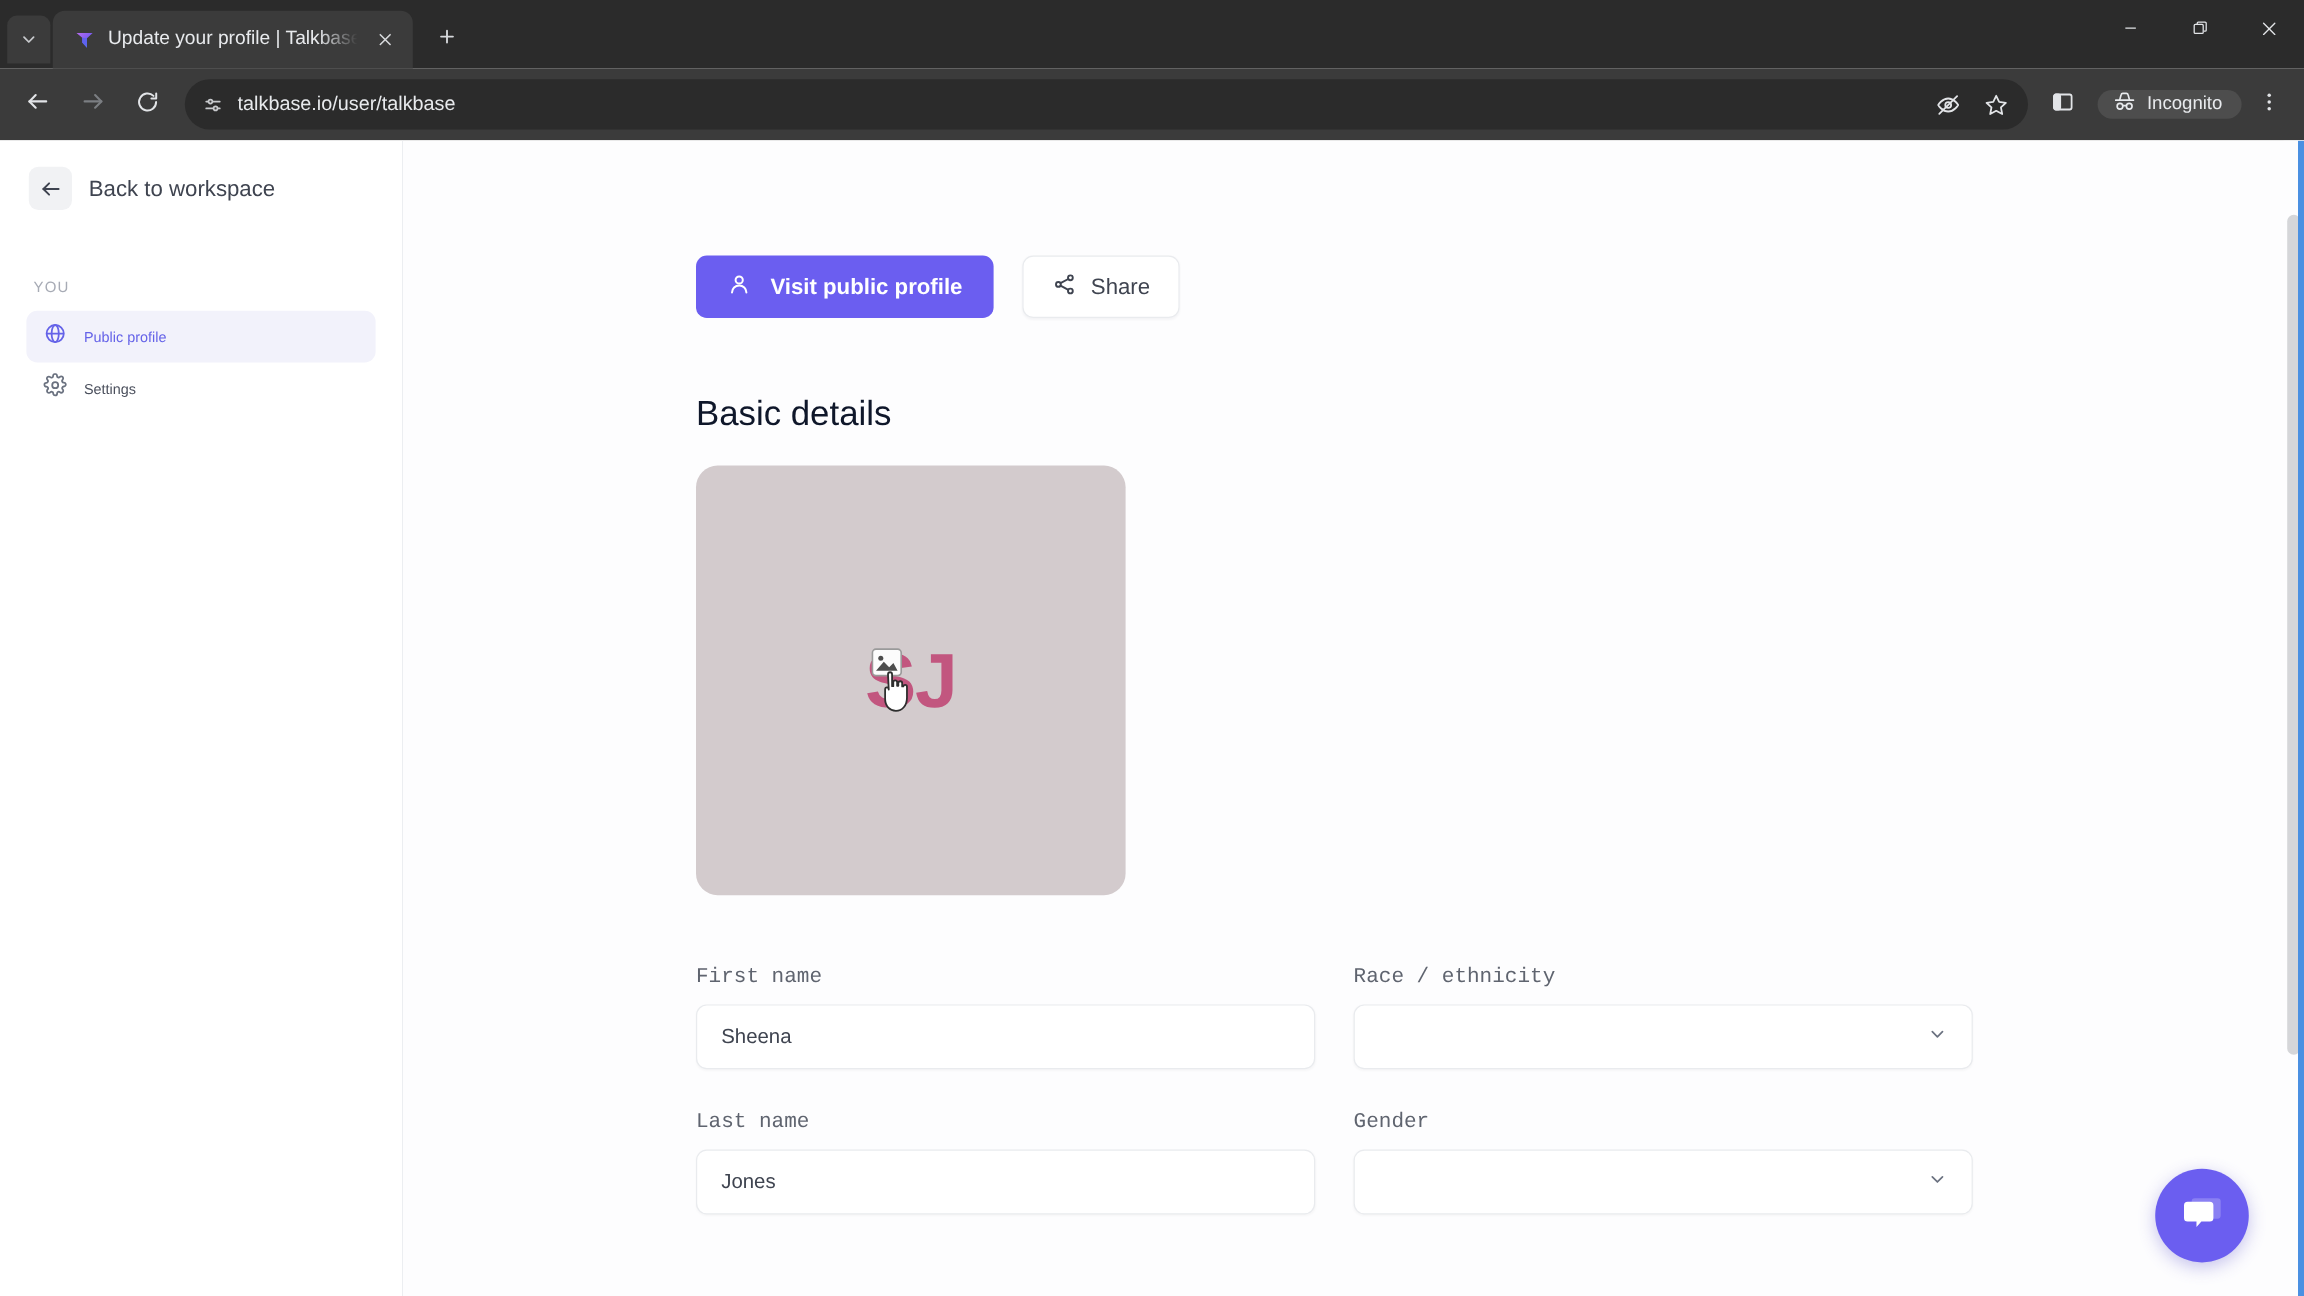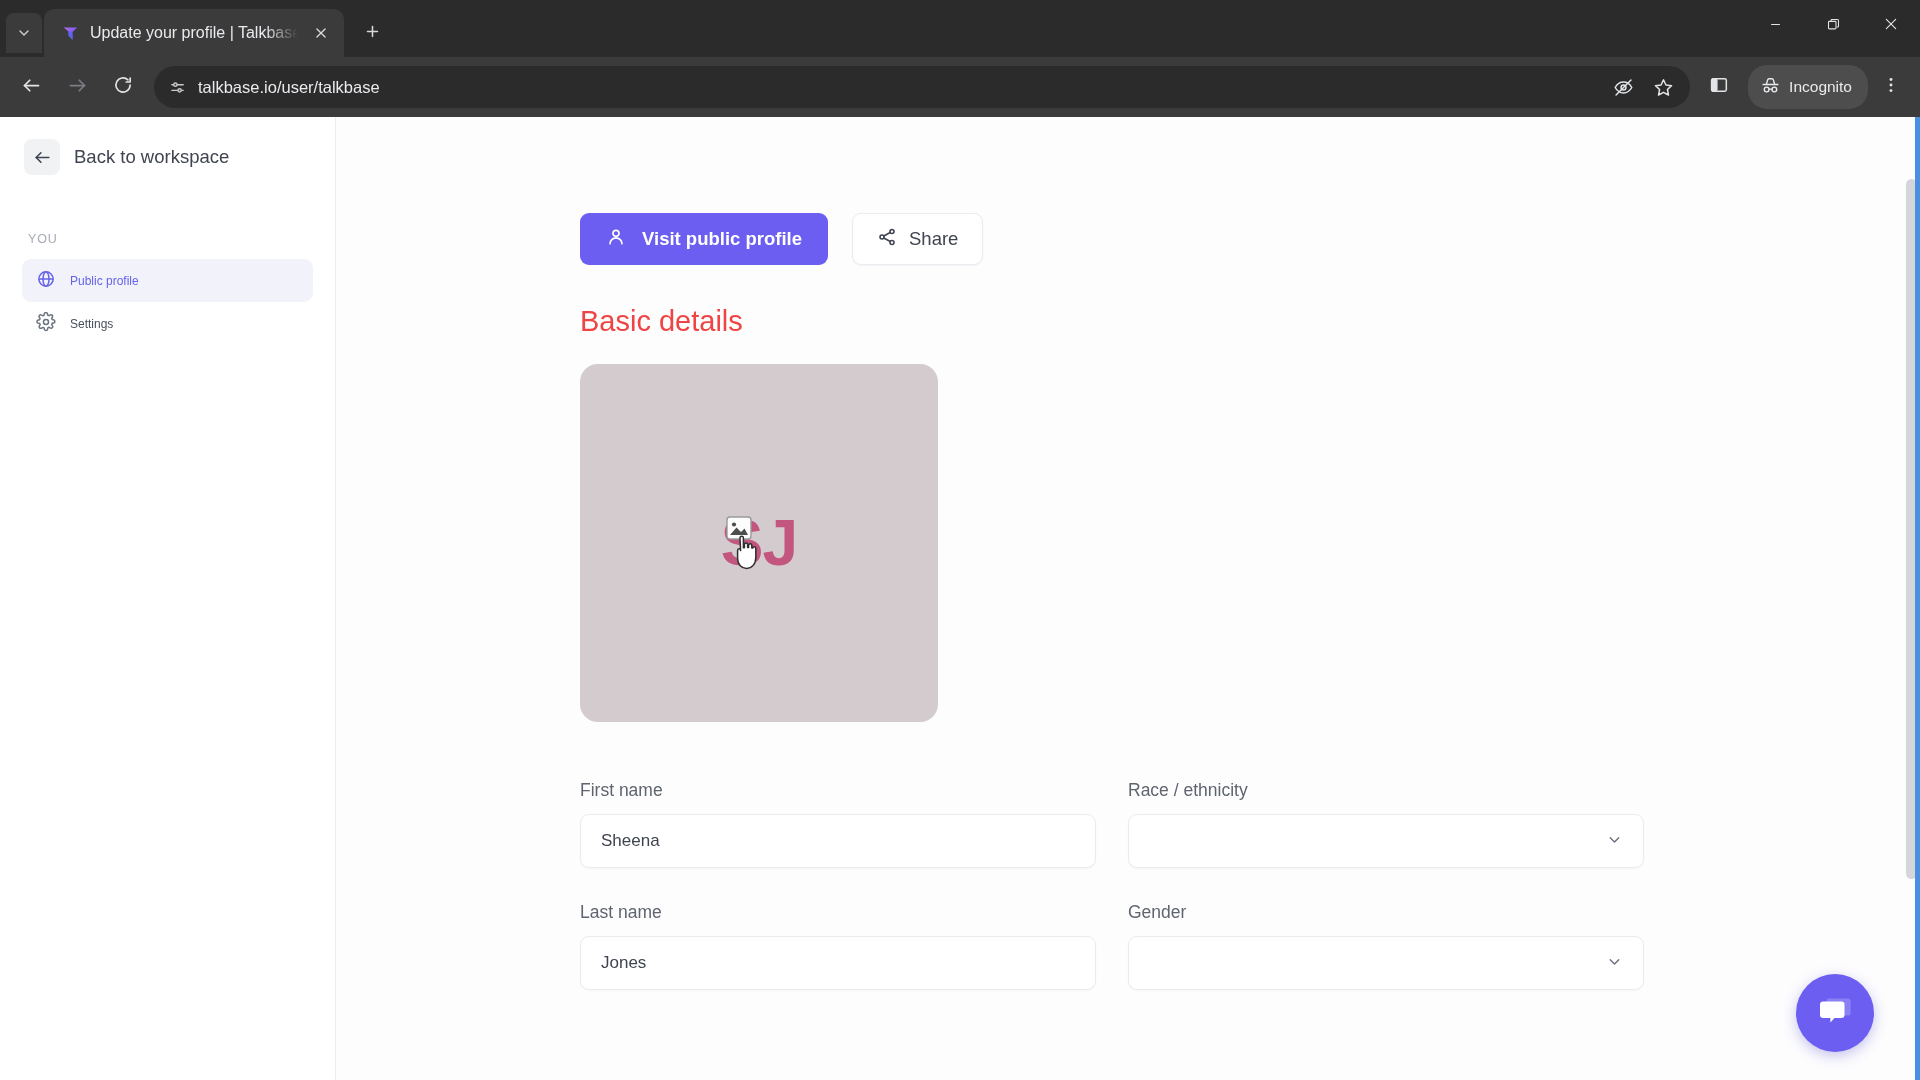--- a/index.html
+++ b/index.html
@@ -123,21 +123,21 @@
     overflow: hidden;
   }
   .omni-right { display:flex; align-items:center; gap: 2px; }
   .tb-icon {
     width: 38px; height: 38px;
     display:flex; align-items:center; justify-content:center;
     border-radius: 50%;
     flex: 0 0 38px;
   }
   .incognito-pill {
-    height: 44px;
+    height: 24px;
     background: #4d4d4d;
     border-radius: 19px;
     display: flex;
     align-items: center;
     gap: 8px;
     padding: 0 16px 0 12px;
     margin-left: 6px;
   }
   .incognito-pill span {
     color: #e8eaed;
@@ -243,23 +243,23 @@
     align-items: center;
     gap: 12px;
     padding: 0 24px;
     font-size: 18.5px;
     font-family: "Liberation Sans", sans-serif;
     box-shadow: 0 1px 2px rgba(16,24,40,0.04);
     text-align: center;
   }
 
   .section-title {
-    margin-top: 40px;
+    margin-top: 64px;
     font-size: 29px;
-    color: #ef4444;
+    color: #0f172a;
     font-weight: normal;
   }
 
   .avatar-box {
     margin-top: 26px;
     width: 358px;
     height: 358px;
     background: #d3cbcd;
     border-radius: 18px;
     display: flex;
@@ -289,20 +289,21 @@
     display: grid;
     grid-template-columns: 516px 516px;
     column-gap: 32px;
     row-gap: 34px;
     width: 1064px;
   }
   .field-label {
     font-size: 17.5px;
     color: #5f646f;
     margin-bottom: 13px;
+    font-family: Liberation Mono, monospace;
   }
   .field-input {
     width: 100%;
     height: 54px;
     border: 1px solid #e9ebee;
     border-radius: 9px;
     background: #ffffff;
     font-size: 17px;
     color: #3f4450;
     padding: 0 20px;

